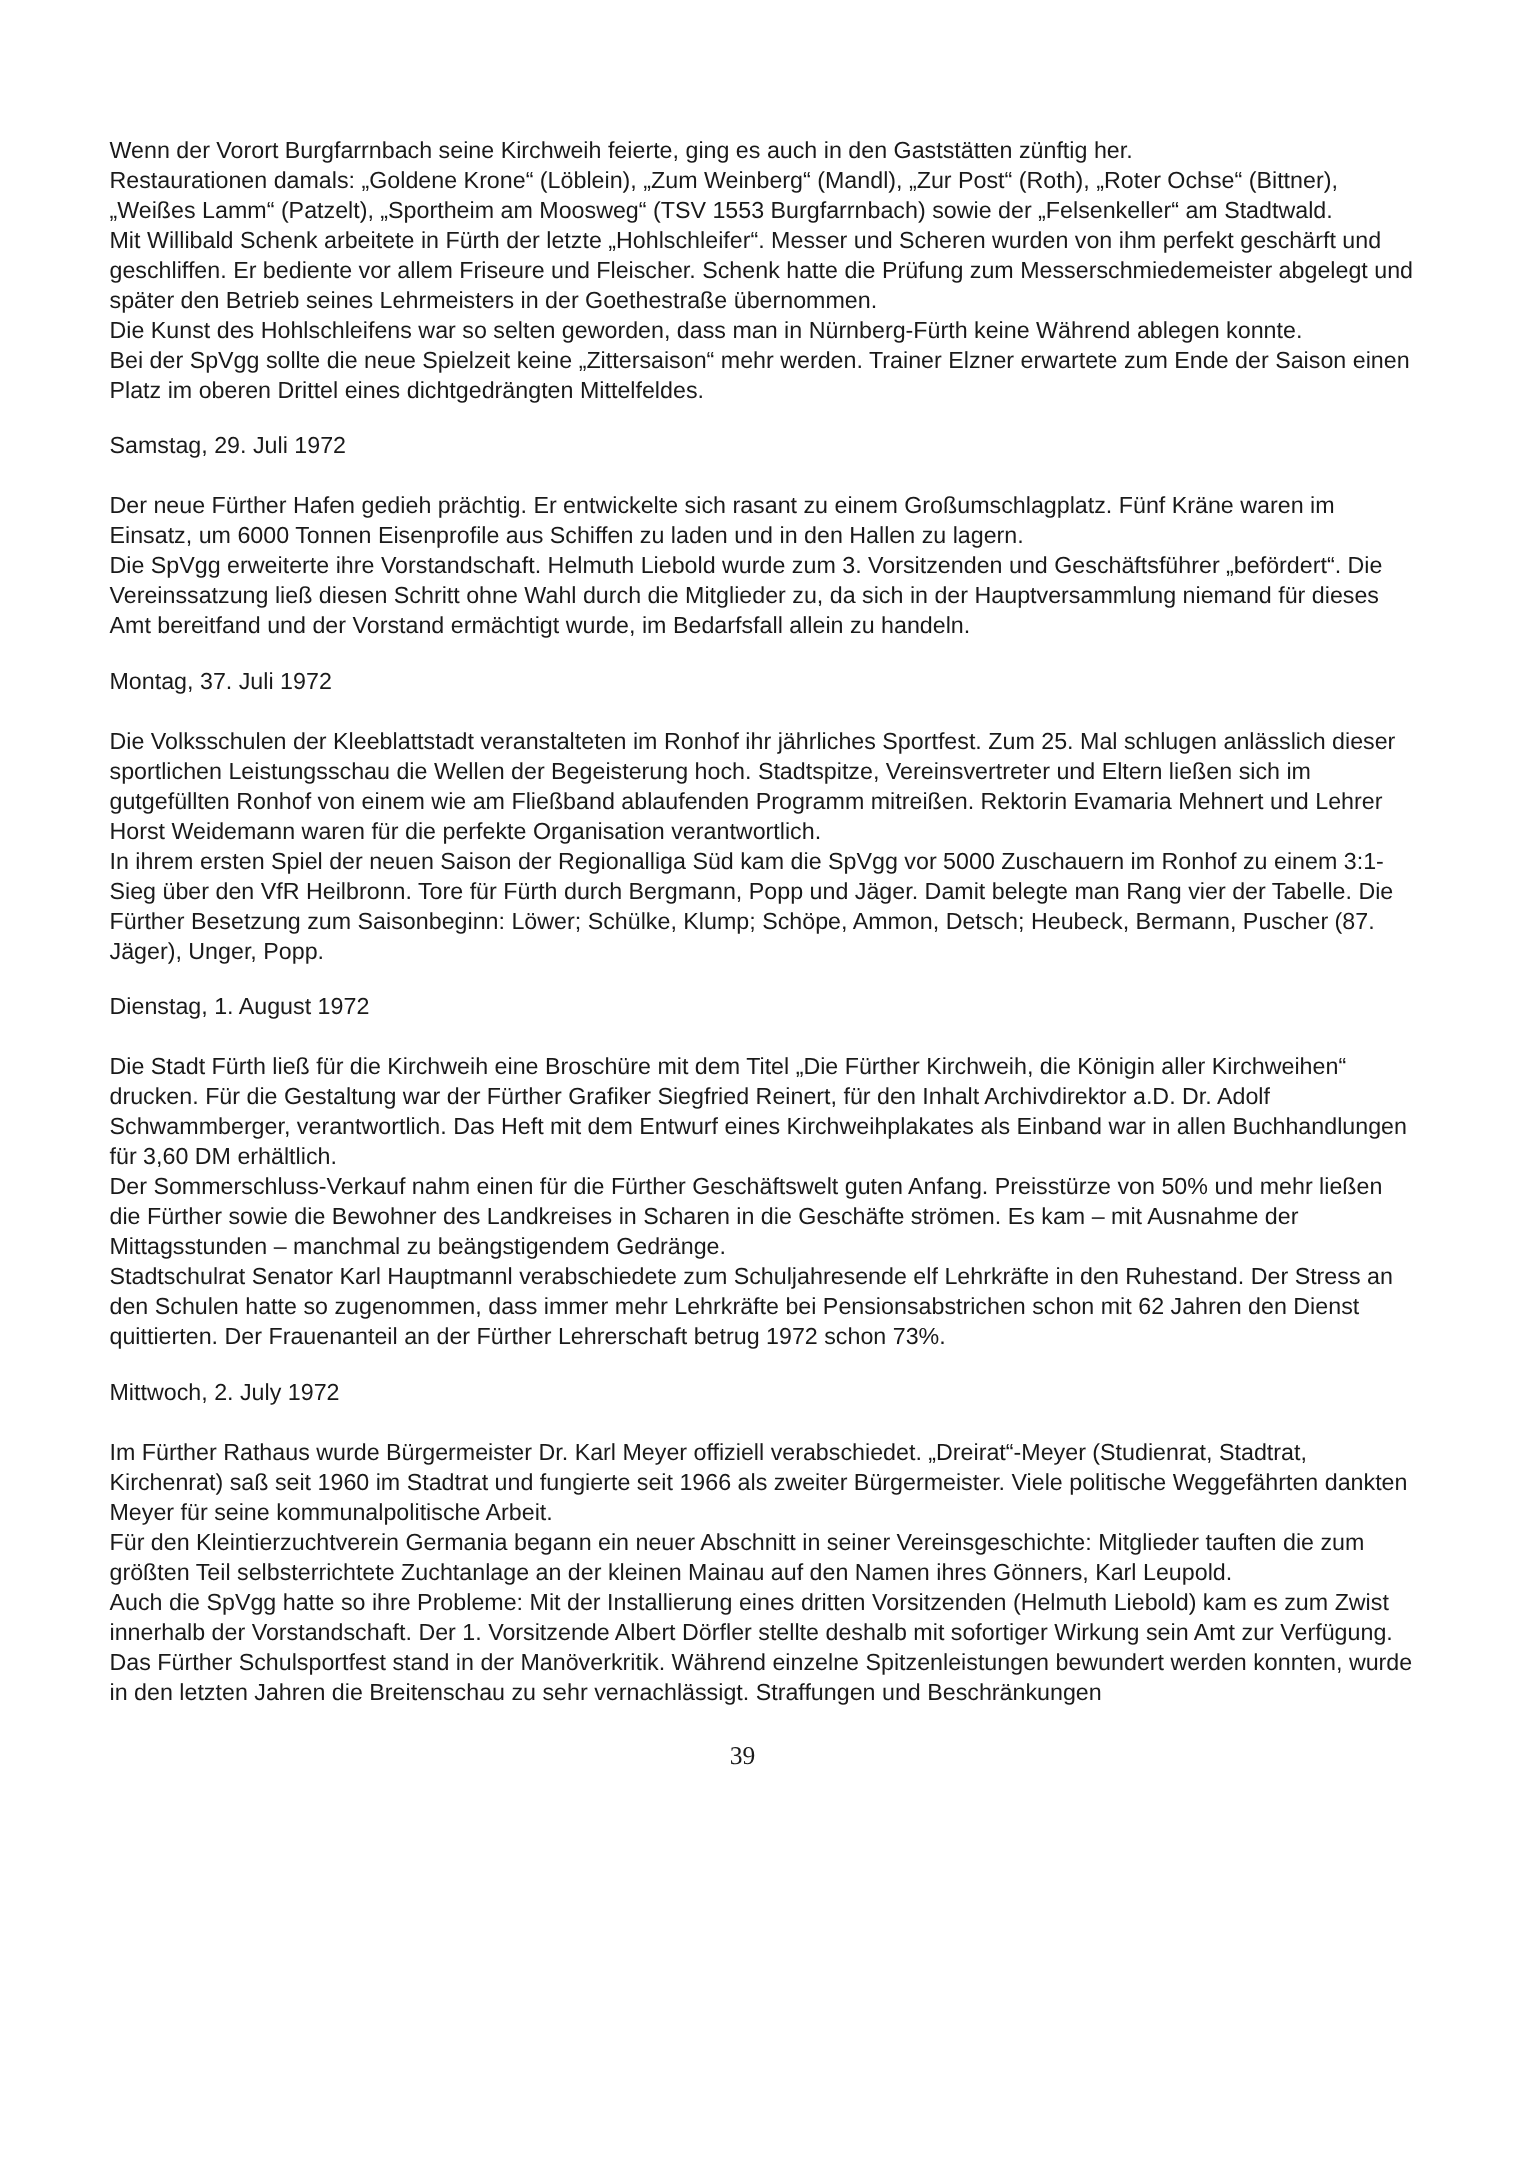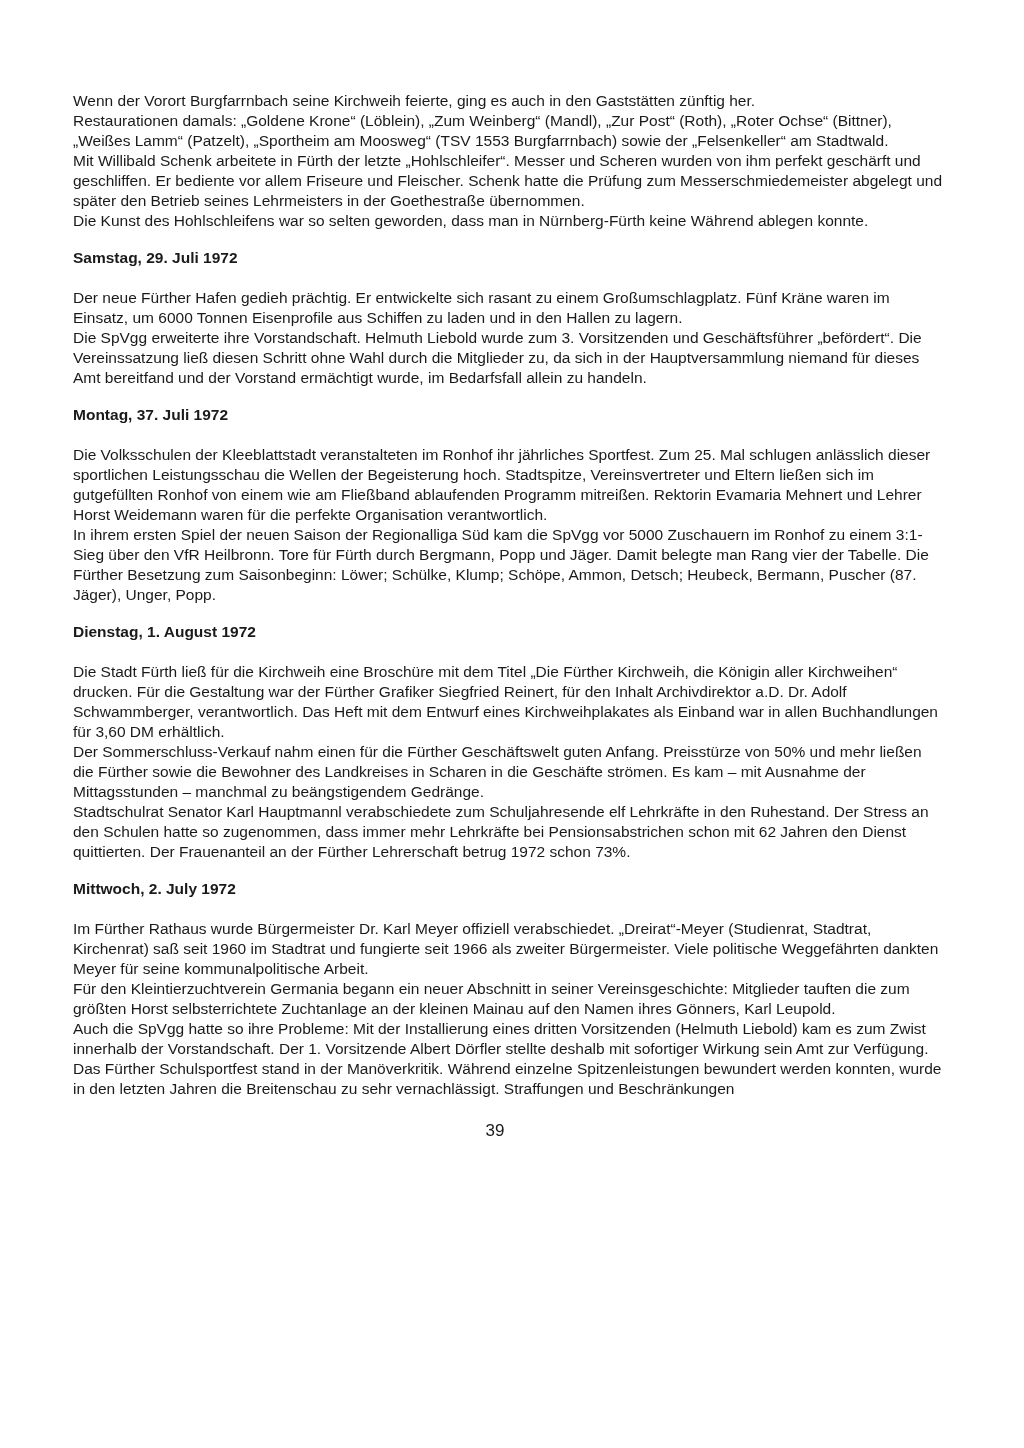--- a/index.html
+++ b/index.html
@@ -24,74 +24,75 @@
   }
   .content {
     width: 870px;
   }
   .chronicle-section {
     margin: 0;
   }
   .section-heading {
     font-size: 15.5px;
     line-height: 20px;
-    font-weight: bold;
+    font-weight: normal;
     margin: 17px 0 20px 0;
   }
   .body-paragraph {
     font-size: 15.5px;
     line-height: 20px;
     margin: 0;
     text-align: left;
   }
   .page-footer {
     margin-top: 22px;
     width: 870px;
     text-align: center;
   }
   .page-number {
-    font-family: Liberation Sans, sans-serif;
+    font-family: Liberation Serif, serif;
     font-size: 17px;
     color: #1a1a1a;
     
     position: relative;
     left: -13px;
   }
 </style>
 </head>
 <body>
 
 <div class="page">
   <main class="content" id="doc-body">
       <section class="chronicle-section">
         <p class="body-paragraph">Wenn der Vorort Burgfarrnbach seine Kirchweih feierte, ging es auch in den Gaststätten zünftig her.</p>
         <p class="body-paragraph">Restaurationen damals: „Goldene Krone“ (Löblein), „Zum Weinberg“ (Mandl), „Zur Post“ (Roth), „Roter Ochse“ (Bittner), „Weißes Lamm“ (Patzelt), „Sportheim am Moosweg“ (TSV 1553 Burgfarrnbach) sowie der „Felsenkeller“ am Stadtwald.</p>
         <p class="body-paragraph">Mit Willibald Schenk arbeitete in Fürth der letzte „Hohlschleifer“. Messer und Scheren wurden von ihm perfekt geschärft und geschliffen. Er bediente vor allem Friseure und Fleischer. Schenk hatte die Prüfung zum Messerschmiedemeister abgelegt und später den Betrieb seines Lehrmeisters in der Goethestraße übernommen.</p>
         <p class="body-paragraph">Die Kunst des Hohlschleifens war so selten geworden, dass man in Nürnberg-Fürth keine Während ablegen konnte.</p>
+        <p class="body-paragraph">Bei der SpVgg sollte die neue Spielzeit keine „Zittersaison“ mehr werden. Trainer Elzner erwartete zum Ende der Saison einen Platz im oberen Drittel eines dichtgedrängten Mittelfeldes.</p>
       </section>
       <section class="chronicle-section">
         <h2 class="section-heading">Samstag, 29. Juli 1972</h2>
         <p class="body-paragraph">Der neue Fürther Hafen gedieh prächtig. Er entwickelte sich rasant zu einem Großumschlagplatz. Fünf Kräne waren im Einsatz, um 6000 Tonnen Eisenprofile aus Schiffen zu laden und in den Hallen zu lagern.</p>
         <p class="body-paragraph">Die SpVgg erweiterte ihre Vorstandschaft. Helmuth Liebold wurde zum 3. Vorsitzenden und Geschäftsführer „befördert“. Die Vereinssatzung ließ diesen Schritt ohne Wahl durch die Mitglieder zu, da sich in der Hauptversammlung niemand für dieses Amt bereitfand und der Vorstand ermächtigt wurde, im Bedarfsfall allein zu handeln.</p>
       </section>
       <section class="chronicle-section">
         <h2 class="section-heading">Montag, 37. Juli 1972</h2>
         <p class="body-paragraph">Die Volksschulen der Kleeblattstadt veranstalteten im Ronhof ihr jährliches Sportfest. Zum 25. Mal schlugen anlässlich dieser sportlichen Leistungsschau die Wellen der Begeisterung hoch. Stadtspitze, Vereinsvertreter und Eltern ließen sich im gutgefüllten Ronhof von einem wie am Fließband ablaufenden Programm mitreißen. Rektorin Evamaria Mehnert und Lehrer Horst Weidemann waren für die perfekte Organisation verantwortlich.</p>
         <p class="body-paragraph">In ihrem ersten Spiel der neuen Saison der Regionalliga Süd kam die SpVgg vor 5000 Zuschauern im Ronhof zu einem 3:1-Sieg über den VfR Heilbronn. Tore für Fürth durch Bergmann, Popp und Jäger. Damit belegte man Rang vier der Tabelle. Die Fürther Besetzung zum Saisonbeginn: Löwer; Schülke, Klump; Schöpe, Ammon, Detsch; Heubeck, Bermann, Puscher (87. Jäger), Unger, Popp.</p>
       </section>
       <section class="chronicle-section">
         <h2 class="section-heading">Dienstag, 1. August 1972</h2>
         <p class="body-paragraph">Die Stadt Fürth ließ für die Kirchweih eine Broschüre mit dem Titel „Die Fürther Kirchweih, die Königin aller Kirchweihen“ drucken. Für die Gestaltung war der Fürther Grafiker Siegfried Reinert, für den Inhalt Archivdirektor a.D. Dr. Adolf Schwammberger, verantwortlich. Das Heft mit dem Entwurf eines Kirchweihplakates als Einband war in allen Buchhandlungen für 3,60 DM erhältlich.</p>
         <p class="body-paragraph">Der Sommerschluss-Verkauf nahm einen für die Fürther Geschäftswelt guten Anfang. Preisstürze von 50% und mehr ließen die Fürther sowie die Bewohner des Landkreises in Scharen in die Geschäfte strömen. Es kam – mit Ausnahme der Mittagsstunden – manchmal zu beängstigendem Gedränge.</p>
         <p class="body-paragraph">Stadtschulrat Senator Karl Hauptmannl verabschiedete zum Schuljahresende elf Lehrkräfte in den Ruhestand. Der Stress an den Schulen hatte so zugenommen, dass immer mehr Lehrkräfte bei Pensionsabstrichen schon mit 62 Jahren den Dienst quittierten. Der Frauenanteil an der Fürther Lehrerschaft betrug 1972 schon 73%.</p>
       </section>
       <section class="chronicle-section">
         <h2 class="section-heading">Mittwoch, 2. July 1972</h2>
         <p class="body-paragraph">Im Fürther Rathaus wurde Bürgermeister Dr. Karl Meyer offiziell verabschiedet. „Dreirat“-Meyer (Studienrat, Stadtrat, Kirchenrat) saß seit 1960 im Stadtrat und fungierte seit 1966 als zweiter Bürgermeister. Viele politische Weggefährten dankten Meyer für seine kommunalpolitische Arbeit.</p>
-        <p class="body-paragraph">Für den Kleintierzuchtverein Germania begann ein neuer Abschnitt in seiner Vereinsgeschichte: Mitglieder tauften die zum größten Horst selbsterrichtete Zuchtanlage an der kleinen Mainau auf den Namen ihres Gönners, Karl Leupold.</p>
+        <p class="body-paragraph">Für den Kleintierzuchtverein Germania begann ein neuer Abschnitt in seiner Vereinsgeschichte: Mitglieder tauften die zum größten Teil selbsterrichtete Zuchtanlage an der kleinen Mainau auf den Namen ihres Gönners, Karl Leupold.</p>
         <p class="body-paragraph">Auch die SpVgg hatte so ihre Probleme: Mit der Installierung eines dritten Vorsitzenden (Helmuth Liebold) kam es zum Zwist innerhalb der Vorstandschaft. Der 1. Vorsitzende Albert Dörfler stellte deshalb mit sofortiger Wirkung sein Amt zur Verfügung.</p>
       </section>
       <section class="chronicle-section">
         <p class="body-paragraph">Das Fürther Schulsportfest stand in der Manöverkritik. Während einzelne Spitzenleistungen bewundert werden konnten, wurde in den letzten Jahren die Breitenschau zu sehr vernachlässigt. Straffungen und Beschränkungen</p>
       </section>
     </main>
   <footer class="page-footer">
     <span class="page-number">39</span>
   </footer>
 </div>

